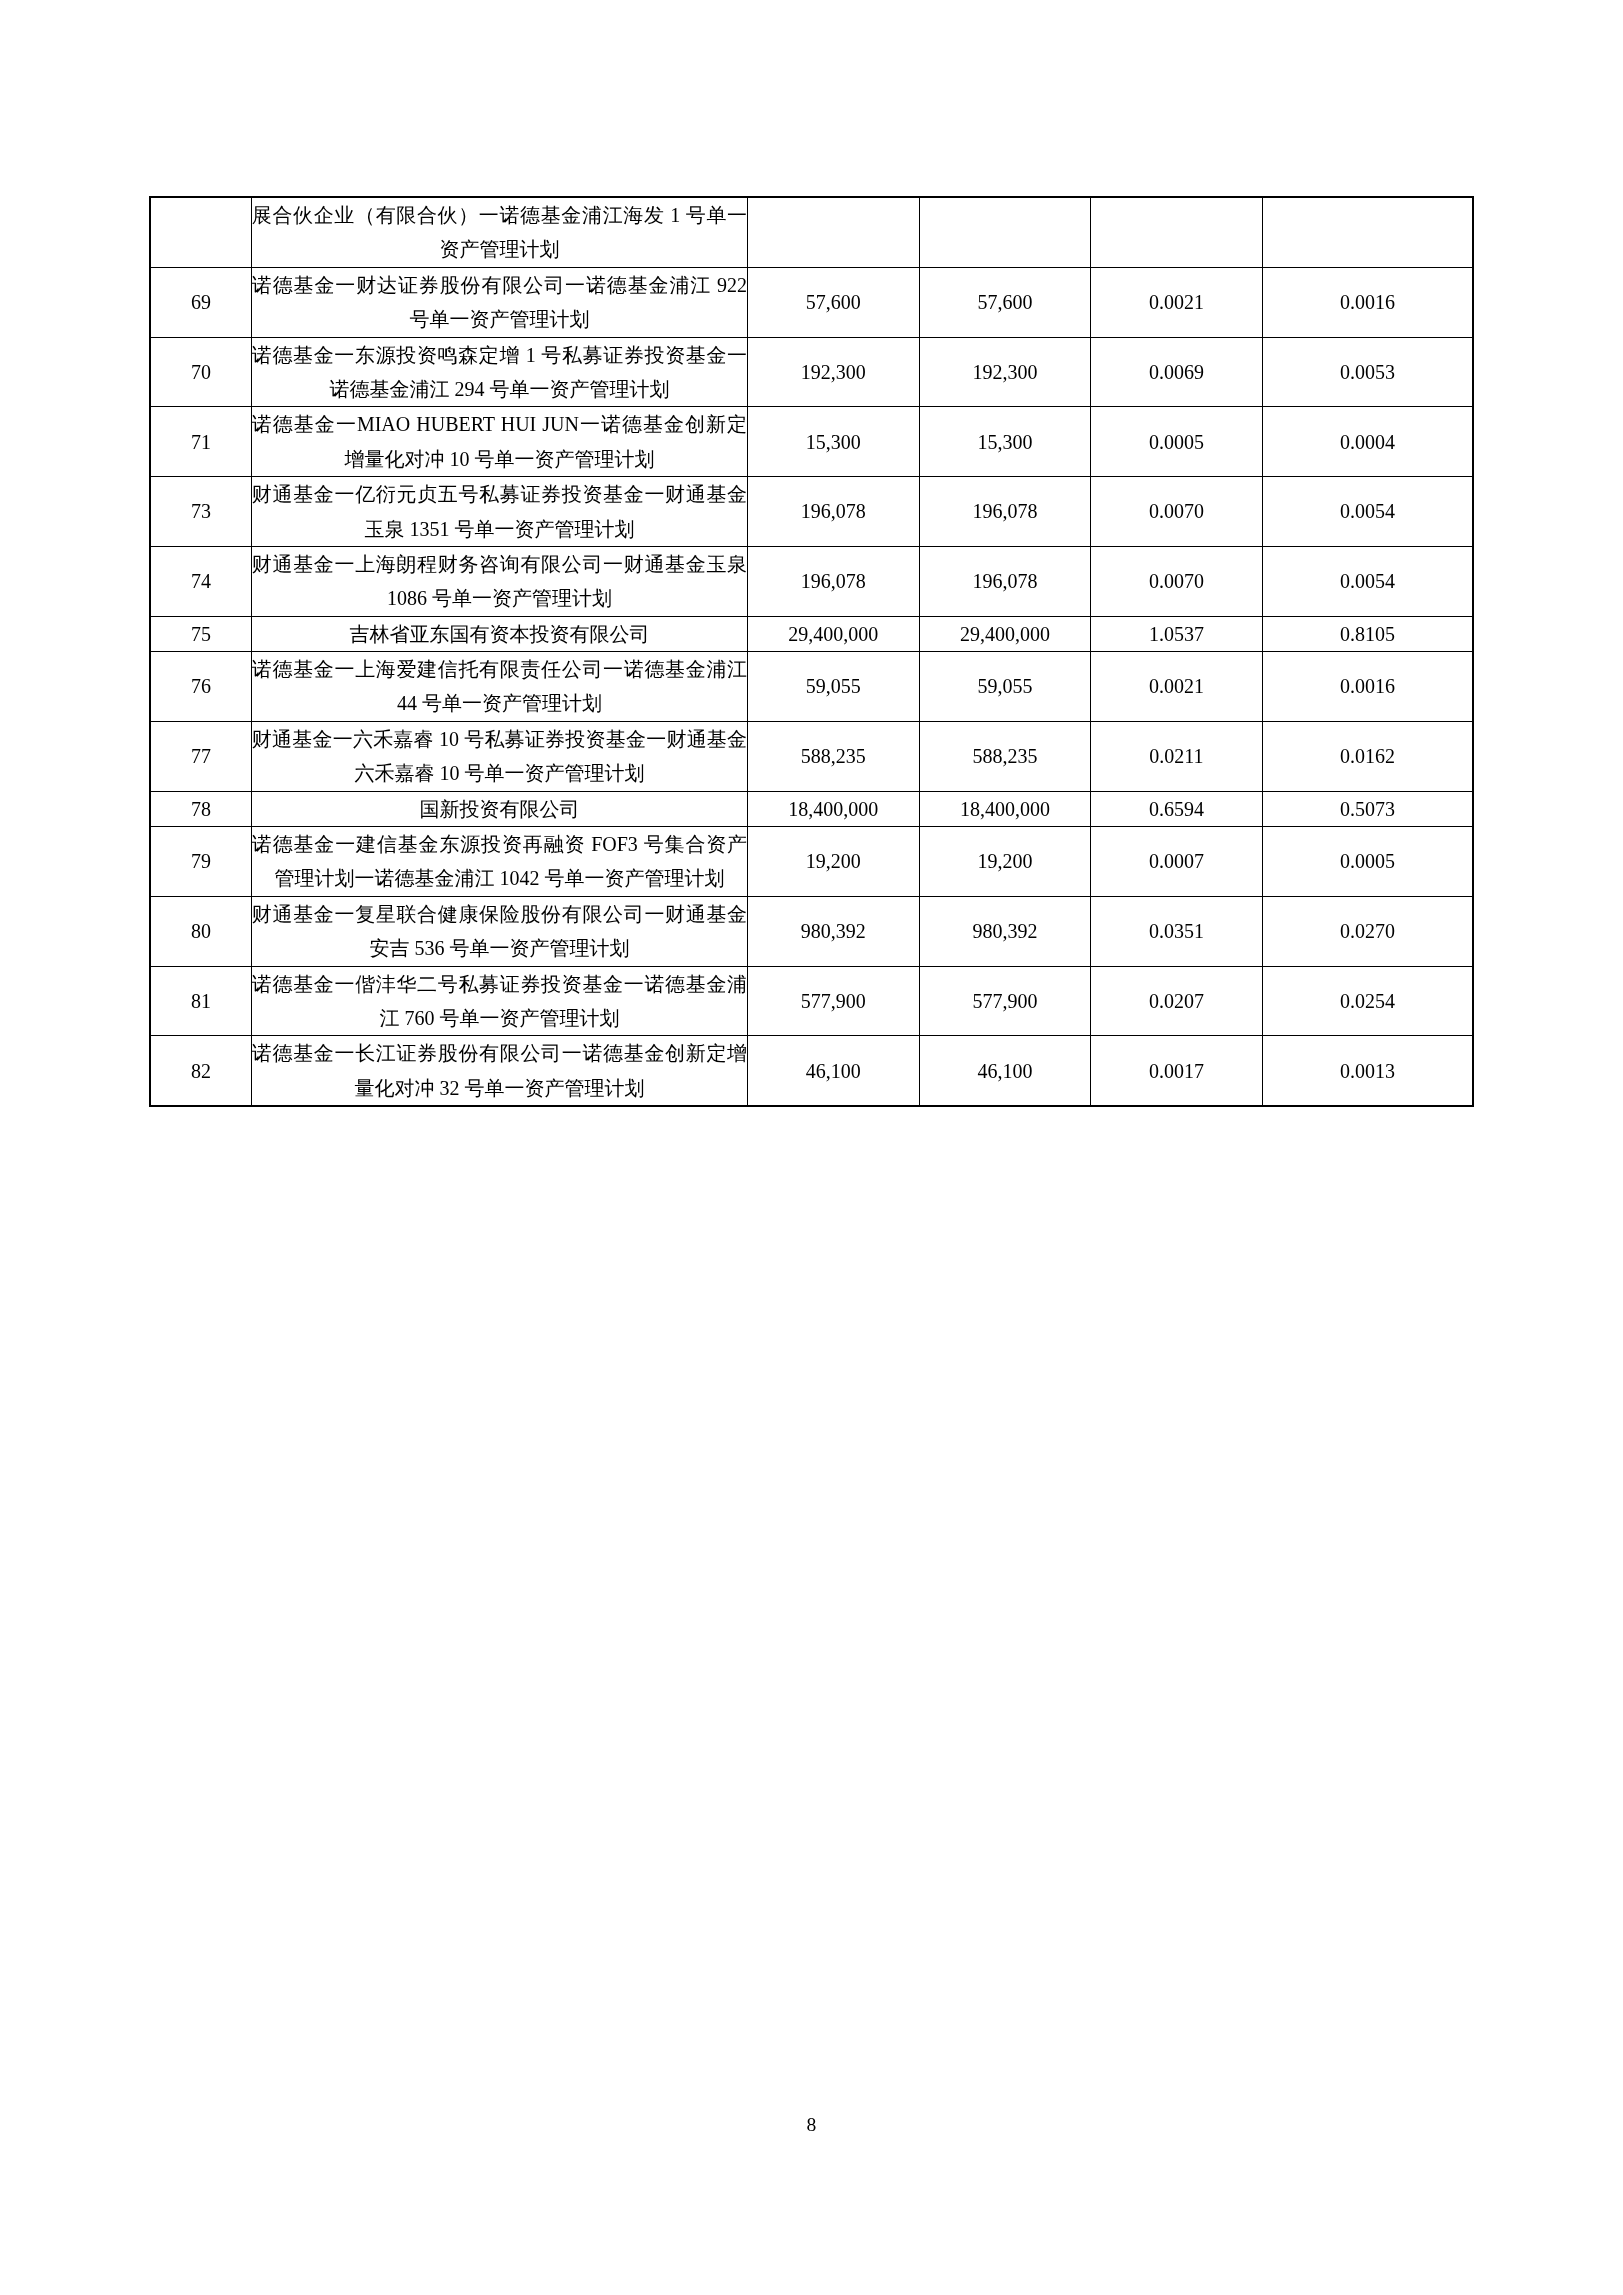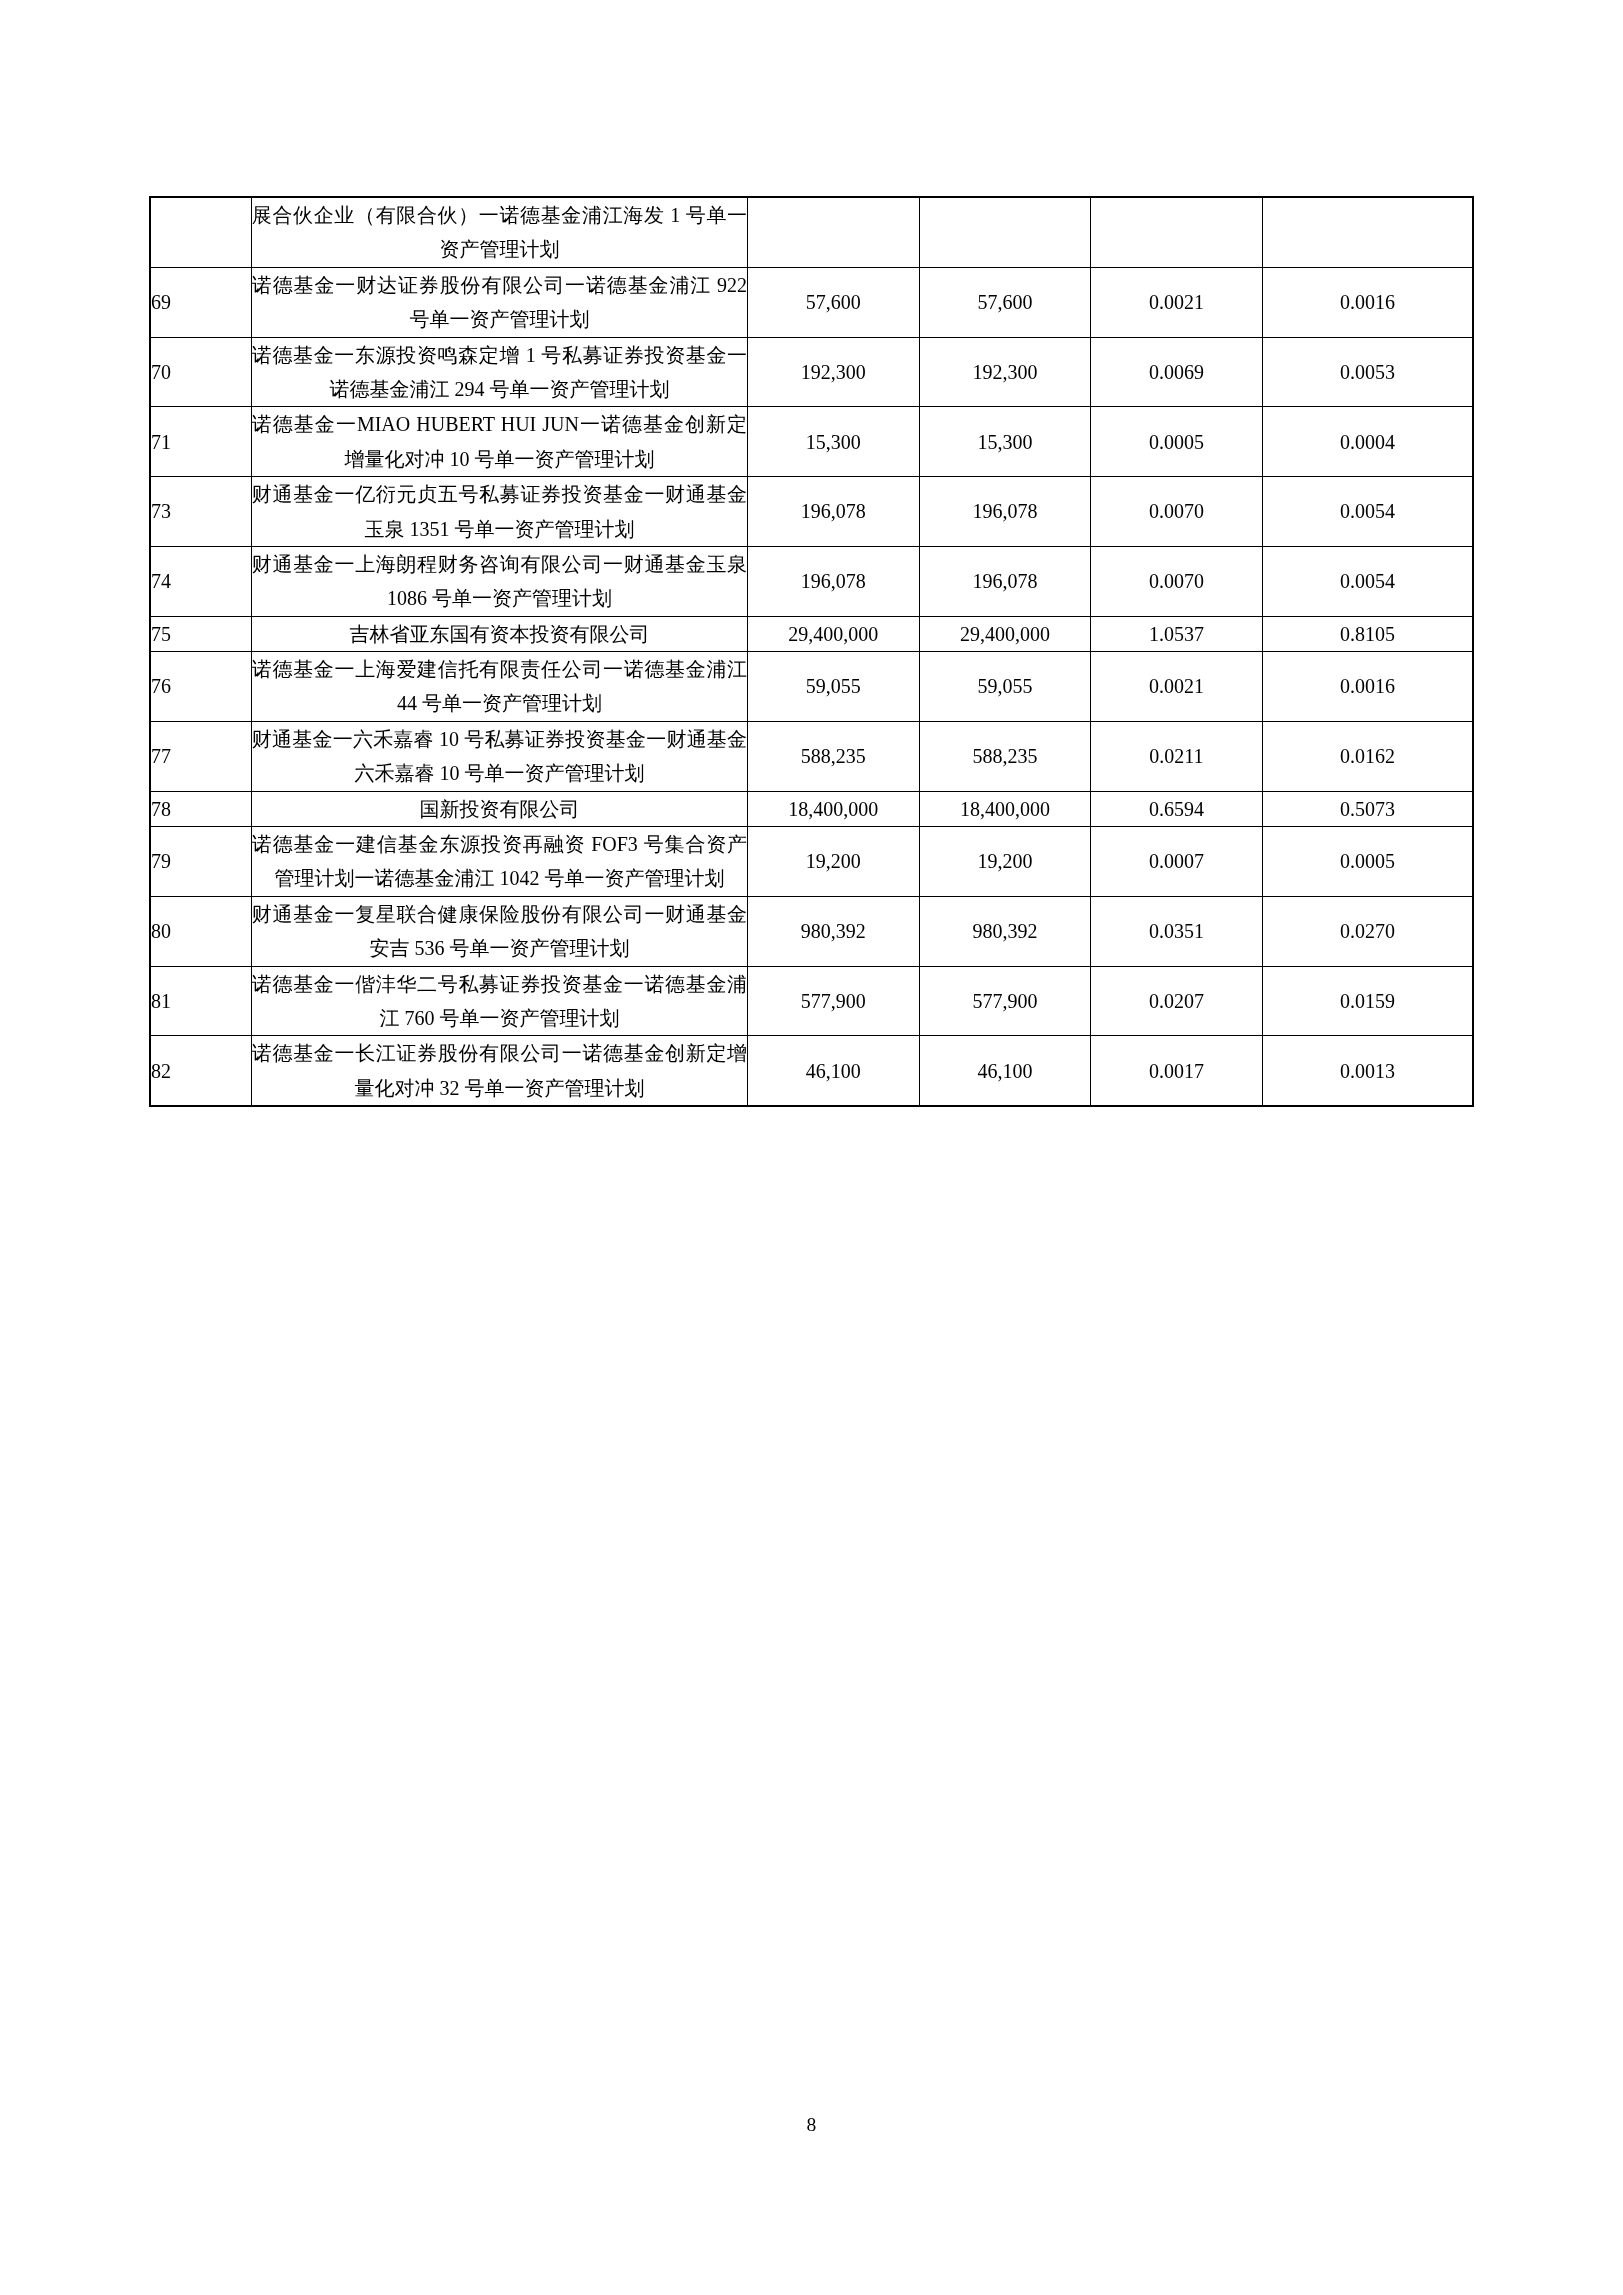--- a/index.html
+++ b/index.html
@@ -47,21 +47,21 @@
 
   
   col.c-no     { width: 88px; }
   col.c-name   { width: 431px; }
   col.c-a      { width: 149px; }
   col.c-b      { width: 149px; }
   col.c-c      { width: 149px; }
   col.c-d      { width: 183px; }
 
   td.no {
-    text-align: left;
+    text-align: center;
     font-size: 21px;
     padding: 3.9px 0;
   }
   td.name {
     text-align: center;
     padding: 9.2px 14.4px;
     text-align: justify;
     text-align-last: center;
     word-break: break-word;
   }
@@ -195,21 +195,21 @@
             <td class="num">980,392</td>
             <td class="num">0.0351</td>
             <td class="num">0.0270</td>
           </tr>
           <tr>
             <td class="no">81</td>
             <td class="name">诺德基金一偕沣华二号私募证券投资基金一诺德基金浦江 760 号单一资产管理计划</td>
             <td class="num">577,900</td>
             <td class="num">577,900</td>
             <td class="num">0.0207</td>
-            <td class="num">0.0159</td>
+            <td class="num">0.0254</td>
           </tr>
           <tr>
             <td class="no">82</td>
             <td class="name">诺德基金一长江证券股份有限公司一诺德基金创新定增量化对冲 32 号单一资产管理计划</td>
             <td class="num">46,100</td>
             <td class="num">46,100</td>
             <td class="num">0.0017</td>
             <td class="num">0.0013</td>
           </tr>
         </tbody>

